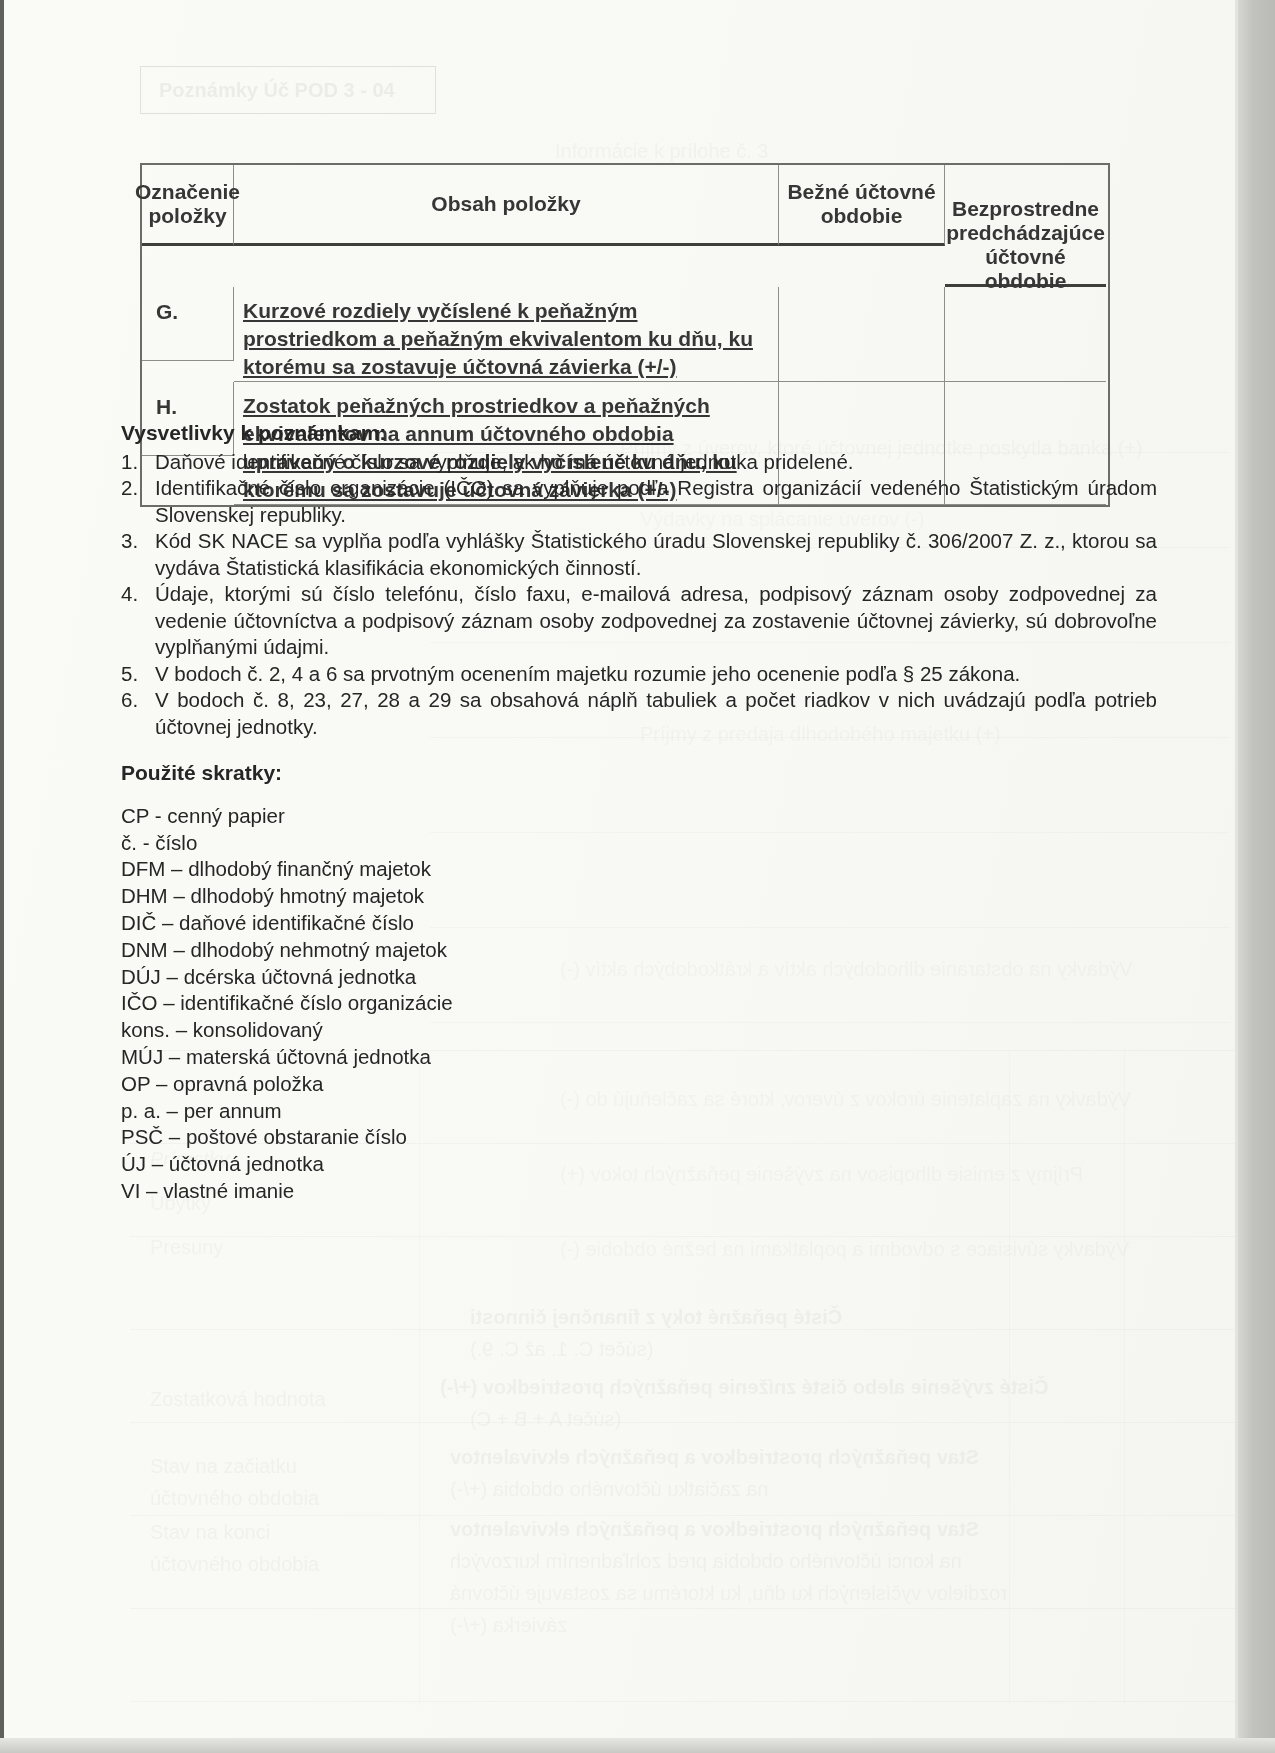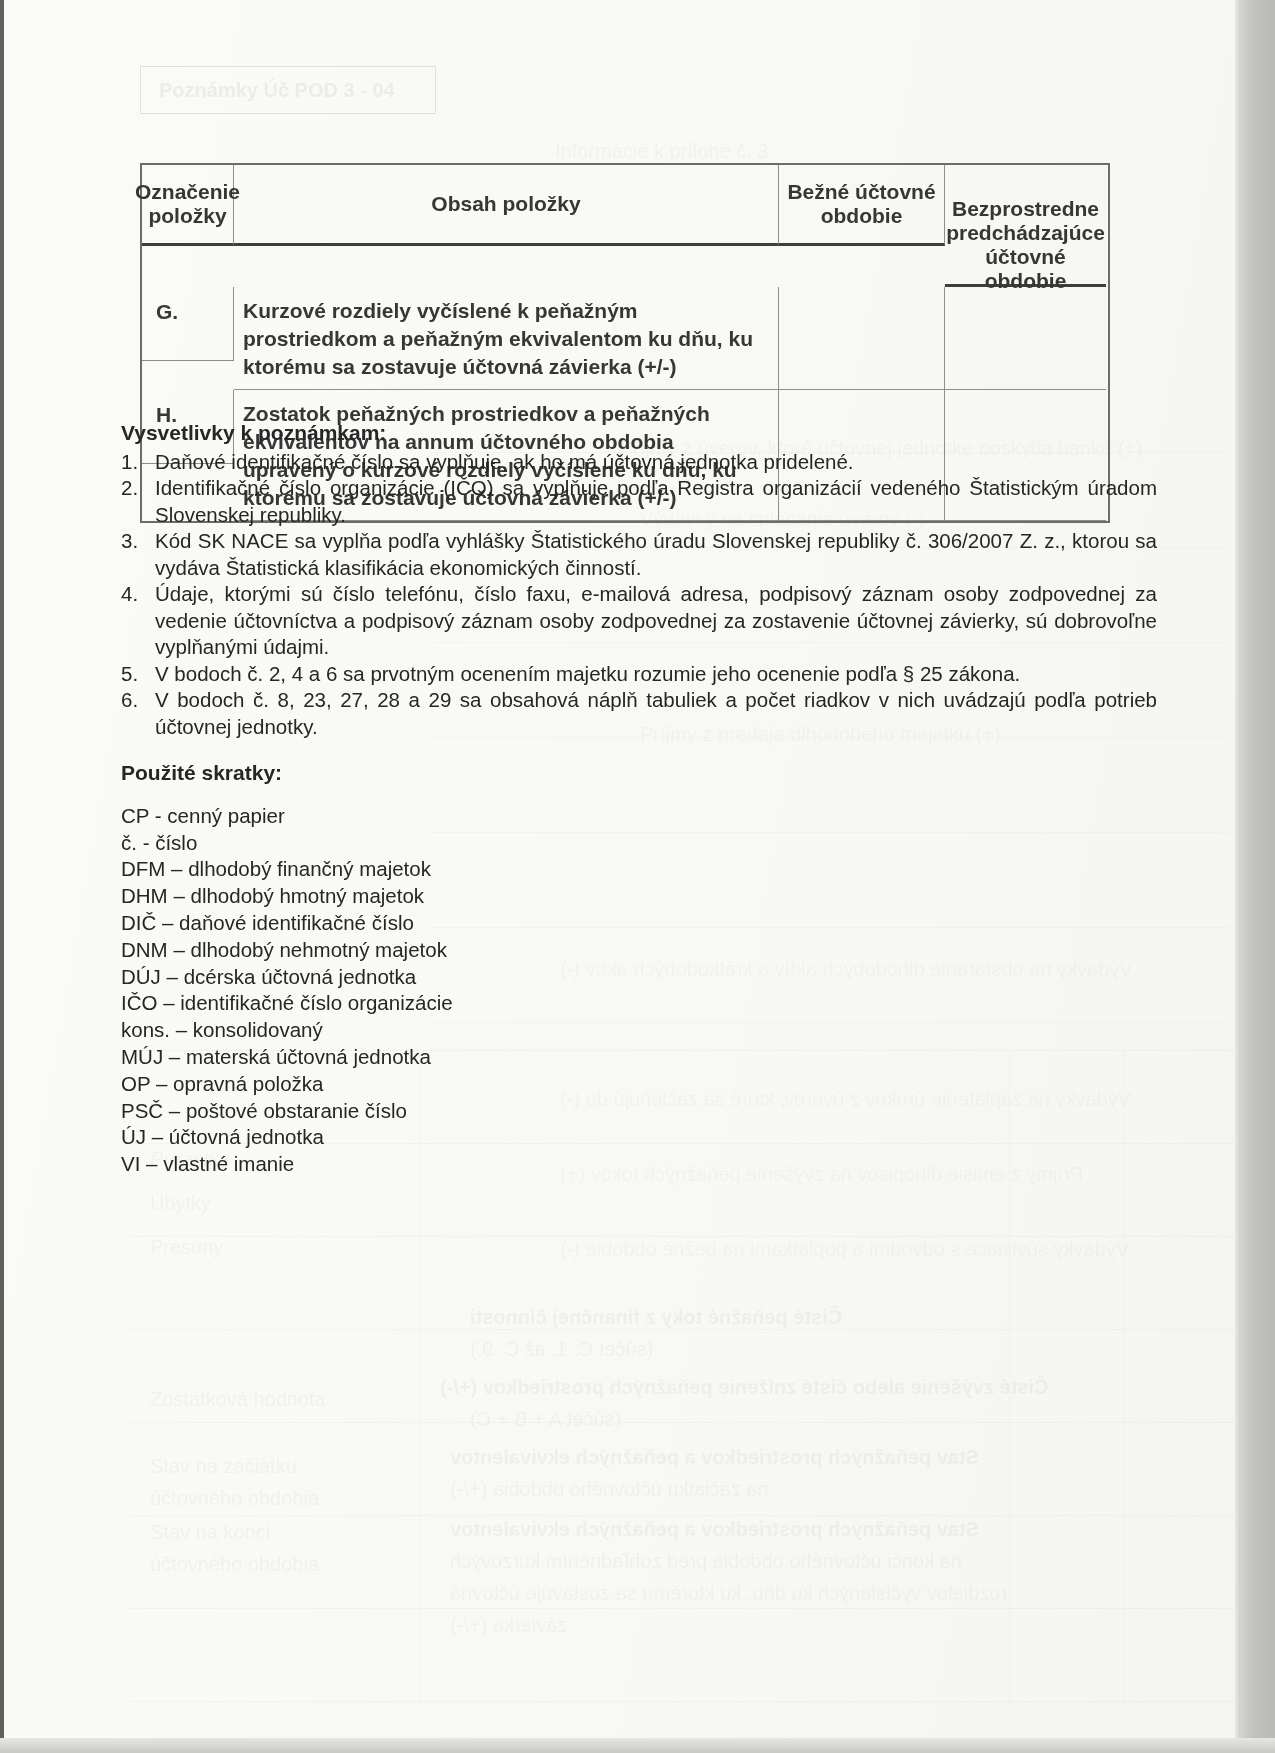--- a/index.html
+++ b/index.html
@@ -47,21 +47,21 @@
     display:grid;
     grid-template-columns:92px 545px 166px 161px;
     font-weight:bold;color:#363636;}
   .tbl .cell{border-right:1px solid #8d8d89;box-sizing:border-box;}
   .tbl .cell:nth-child(4n){border-right:none;margin-top:41px;}
   .th{height:81px;display:flex;align-items:center;justify-content:center;
     text-align:center;font-size:21px;line-height:24px;
     border-bottom:3px solid #3e3e3a;padding:0 6px;}
   .td{border-bottom:1px solid #8d8d89;font-size:21px;line-height:28px;}
   .td.code{padding:11px 0 0 14px;height:74px;}
-  .td.content{padding:10px 12px 8px 9px;}
+  .td.content{padding:10px 12px 0 9px;text-decoration:underline;}
   .td.val{background:transparent;}
 
   
   .notes{position:absolute;left:121px;top:420px;width:1036px;
     font-size:20.5px;line-height:26.5px;color:#262626;}
   .notes-h{font-weight:bold;font-size:21px;margin-bottom:2px;}
   .note{display:flex;}
   .note .nnum{flex:none;width:34px;}
   .note .ntext{flex:1;text-align:justify;}
 
@@ -159,20 +159,21 @@
     <div class="abbr-i">č. - číslo</div>
     <div class="abbr-i">DFM – dlhodobý finančný majetok</div>
     <div class="abbr-i">DHM – dlhodobý hmotný majetok</div>
     <div class="abbr-i">DIČ – daňové identifikačné číslo</div>
     <div class="abbr-i">DNM – dlhodobý nehmotný majetok</div>
     <div class="abbr-i">DÚJ – dcérska účtovná jednotka</div>
     <div class="abbr-i">IČO – identifikačné číslo organizácie</div>
     <div class="abbr-i">kons. – konsolidovaný</div>
     <div class="abbr-i">MÚJ – materská účtovná jednotka</div>
     <div class="abbr-i">OP – opravná položka</div>
+    <div class="abbr-i">p. a. – per annum</div>
     <div class="abbr-i">PSČ – poštové obstaranie číslo</div>
     <div class="abbr-i">ÚJ – účtovná jednotka</div>
     <div class="abbr-i">VI – vlastné imanie</div>
   </div>
 
   <div class="edge-right-shadow"></div>
   <div class="edge-right"></div>
   <div class="edge-left"></div>
   <div class="edge-bottom"></div>
 

